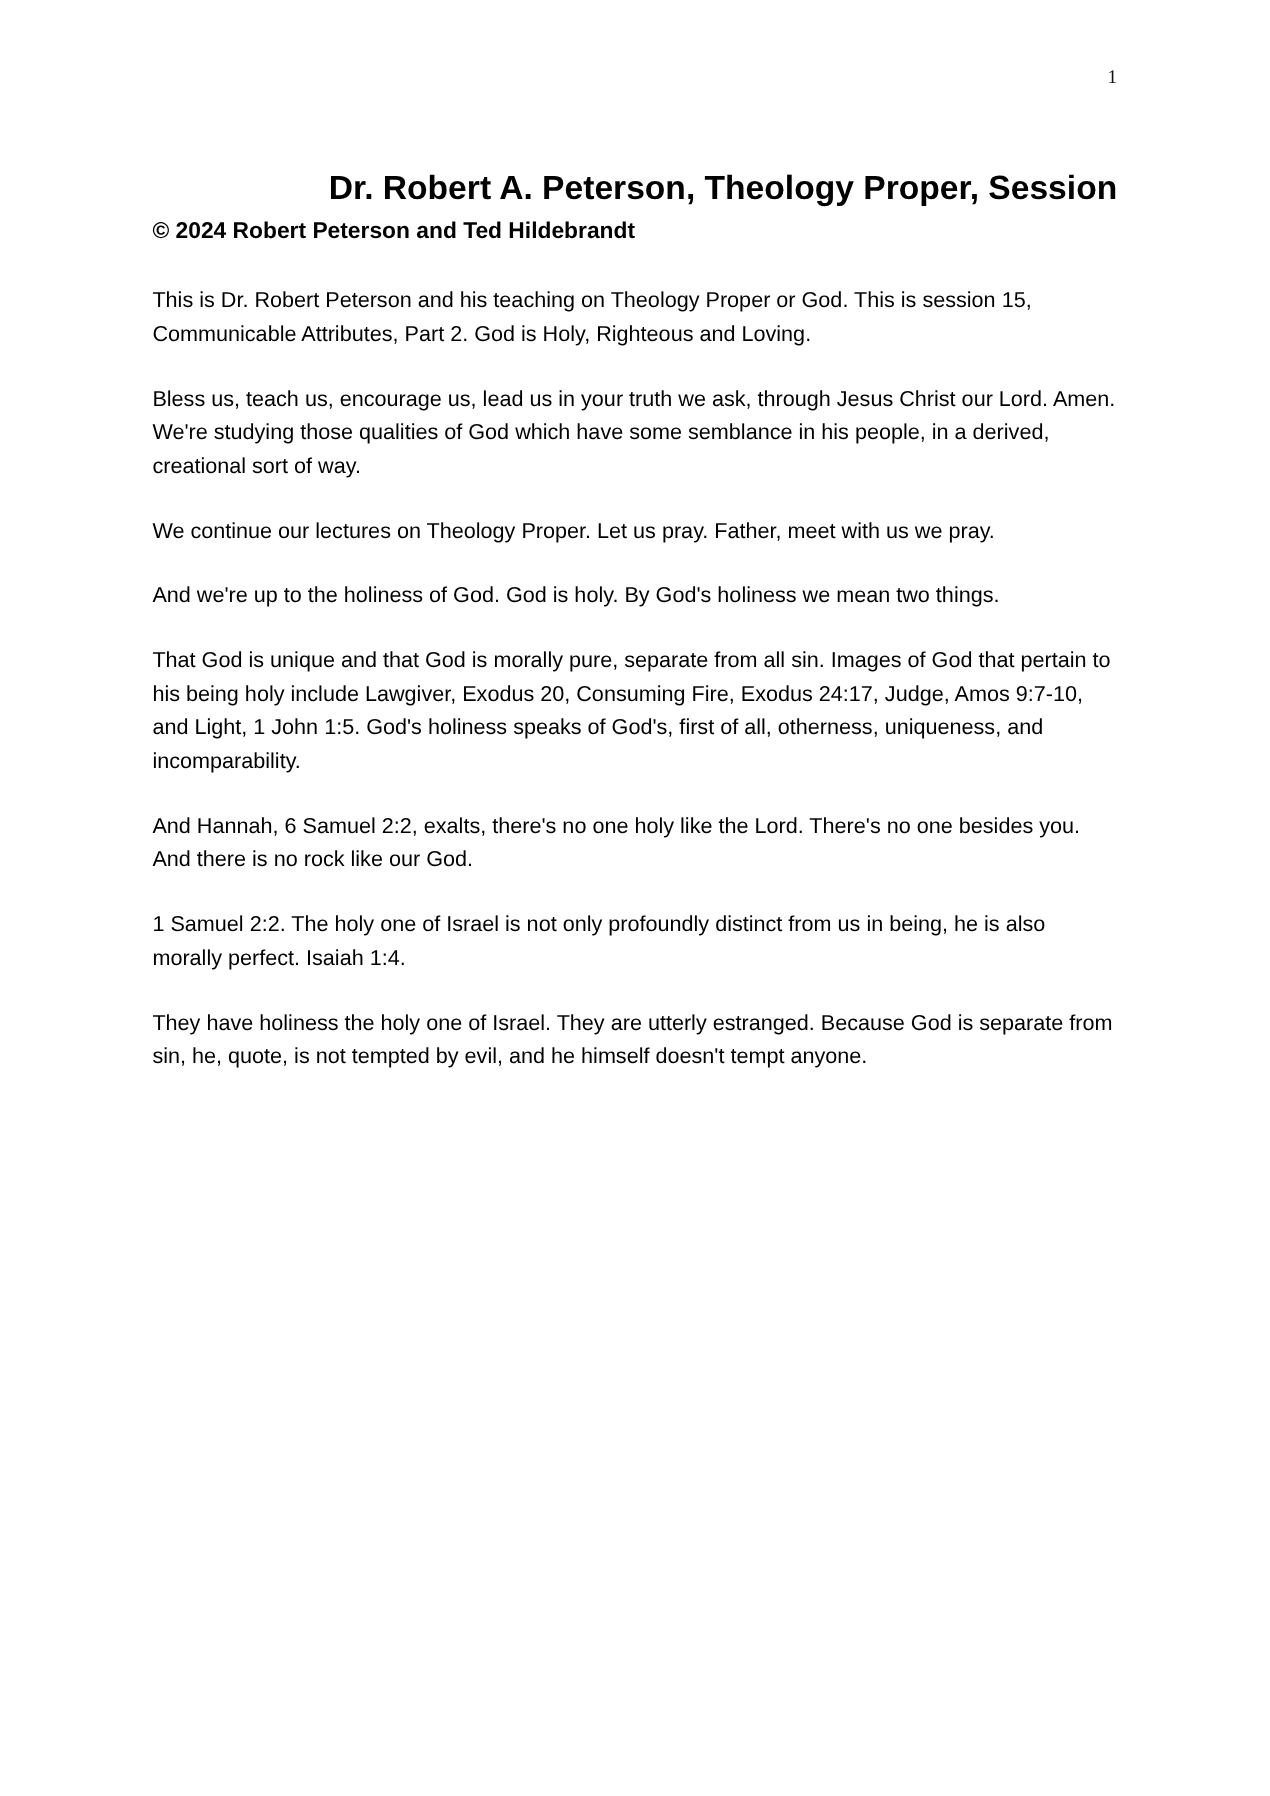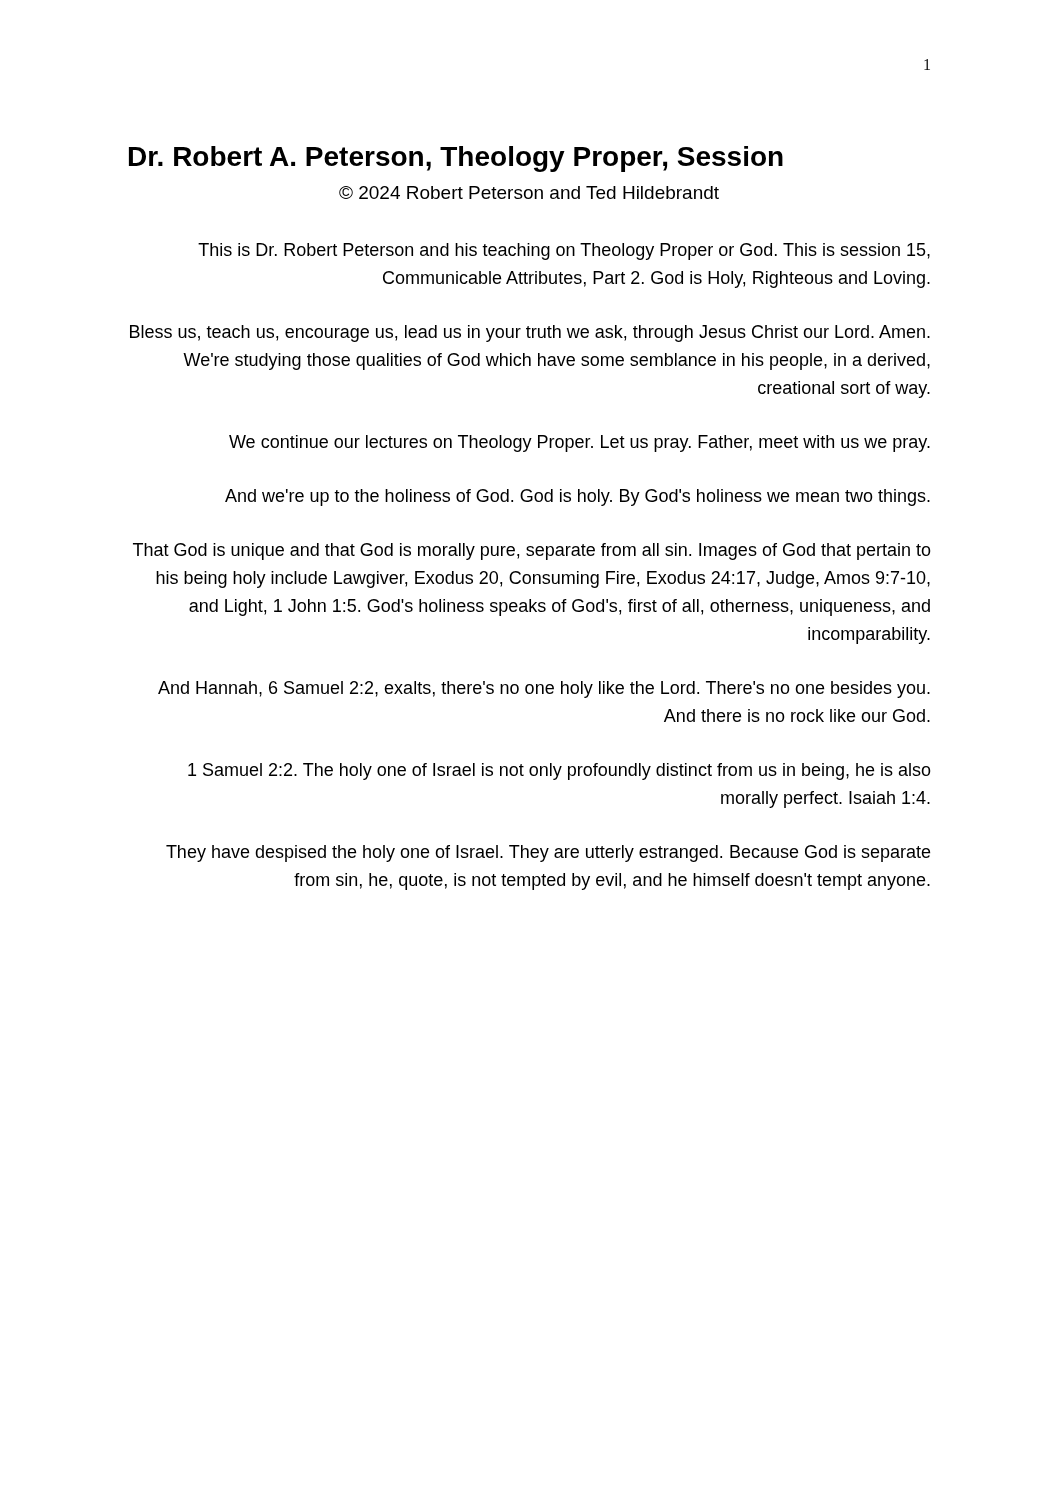--- a/index.html
+++ b/index.html
@@ -20,41 +20,41 @@
   }
   .page-number {
     text-align: right;
     font-family: "Liberation Serif", serif;
     font-size: 16px;
     line-height: 20px;
     color: #111111;
   }
   .doc-title {
     margin: 60px 0 0 0;
-    text-align: left;
+    text-align: right;
     font-weight: bold;
     font-size: 28px;
     line-height: 44px;
     color: #000000;
   }
   .doc-title .title-line {
     display: block;
   }
   .copyright {
-    text-align: center;
+    text-align: left;
     font-size: 19px;
     line-height: 27px;
     margin: 0 0 30px 0;
-    font-weight: normal;
+    font-weight: bold;
   }
   .body-text p {
     font-size: 18px;
     line-height: 28px;
     margin: 0 0 26px 0;
-    text-align: right;
+    text-align: left;
   }
 </style>
 </head>
 <body>
 
 <div class="page">
 
   <div class="page-number">1</div>
 
   <h1 class="doc-title">
@@ -64,16 +64,16 @@
   <div class="copyright">© 2024 Robert Peterson and Ted Hildebrandt</div>
 
   <div class="body-text">
     <p>This is Dr. Robert Peterson and his teaching on Theology Proper or God. This is session 15, Communicable Attributes, Part 2. God is Holy, Righteous and Loving.</p>
     <p>Bless us, teach us, encourage us, lead us in your truth we ask, through Jesus Christ our Lord. Amen. We're studying those qualities of God which have some semblance in his people, in a derived, creational sort of way.</p>
     <p>We continue our lectures on Theology Proper. Let us pray. Father, meet with us we pray.</p>
     <p>And we're up to the holiness of God. God is holy. By God's holiness we mean two things.</p>
     <p>That God is unique and that God is morally pure, separate from all sin. Images of God that pertain to his being holy include Lawgiver, Exodus 20, Consuming Fire, Exodus 24:17, Judge, Amos 9:7-10, and Light, 1 John 1:5. God's holiness speaks of God's, first of all, otherness, uniqueness, and incomparability.</p>
     <p>And Hannah, 6 Samuel 2:2, exalts, there's no one holy like the Lord. There's no one besides you. And there is no rock like our God.</p>
     <p>1 Samuel 2:2. The holy one of Israel is not only profoundly distinct from us in being, he is also morally perfect. Isaiah 1:4.</p>
-    <p>They have despised the holy one of Israel. They are utterly estranged. Because God is separate from sin, he, quote, is not tempted by evil, and he himself doesn't tempt anyone.</p>
+    <p>They have holiness the holy one of Israel. They are utterly estranged. Because God is separate from sin, he, quote, is not tempted by evil, and he himself doesn't tempt anyone.</p>
   </div>
 
 </div>
 
 </body></html>

